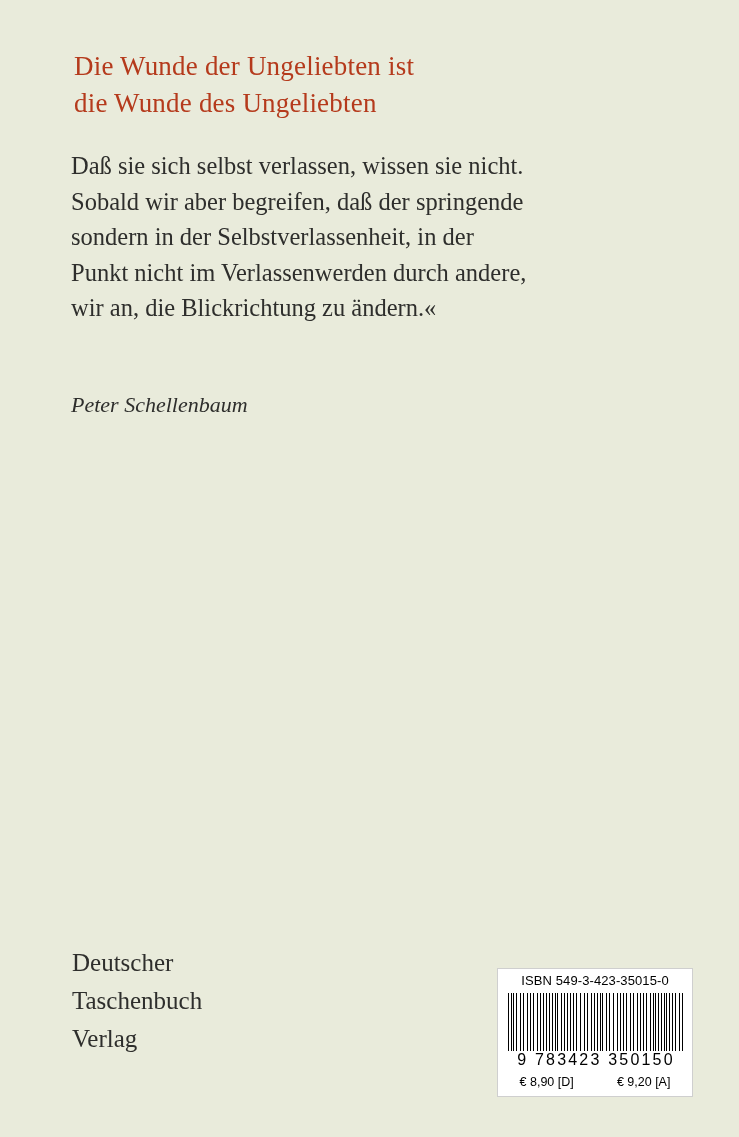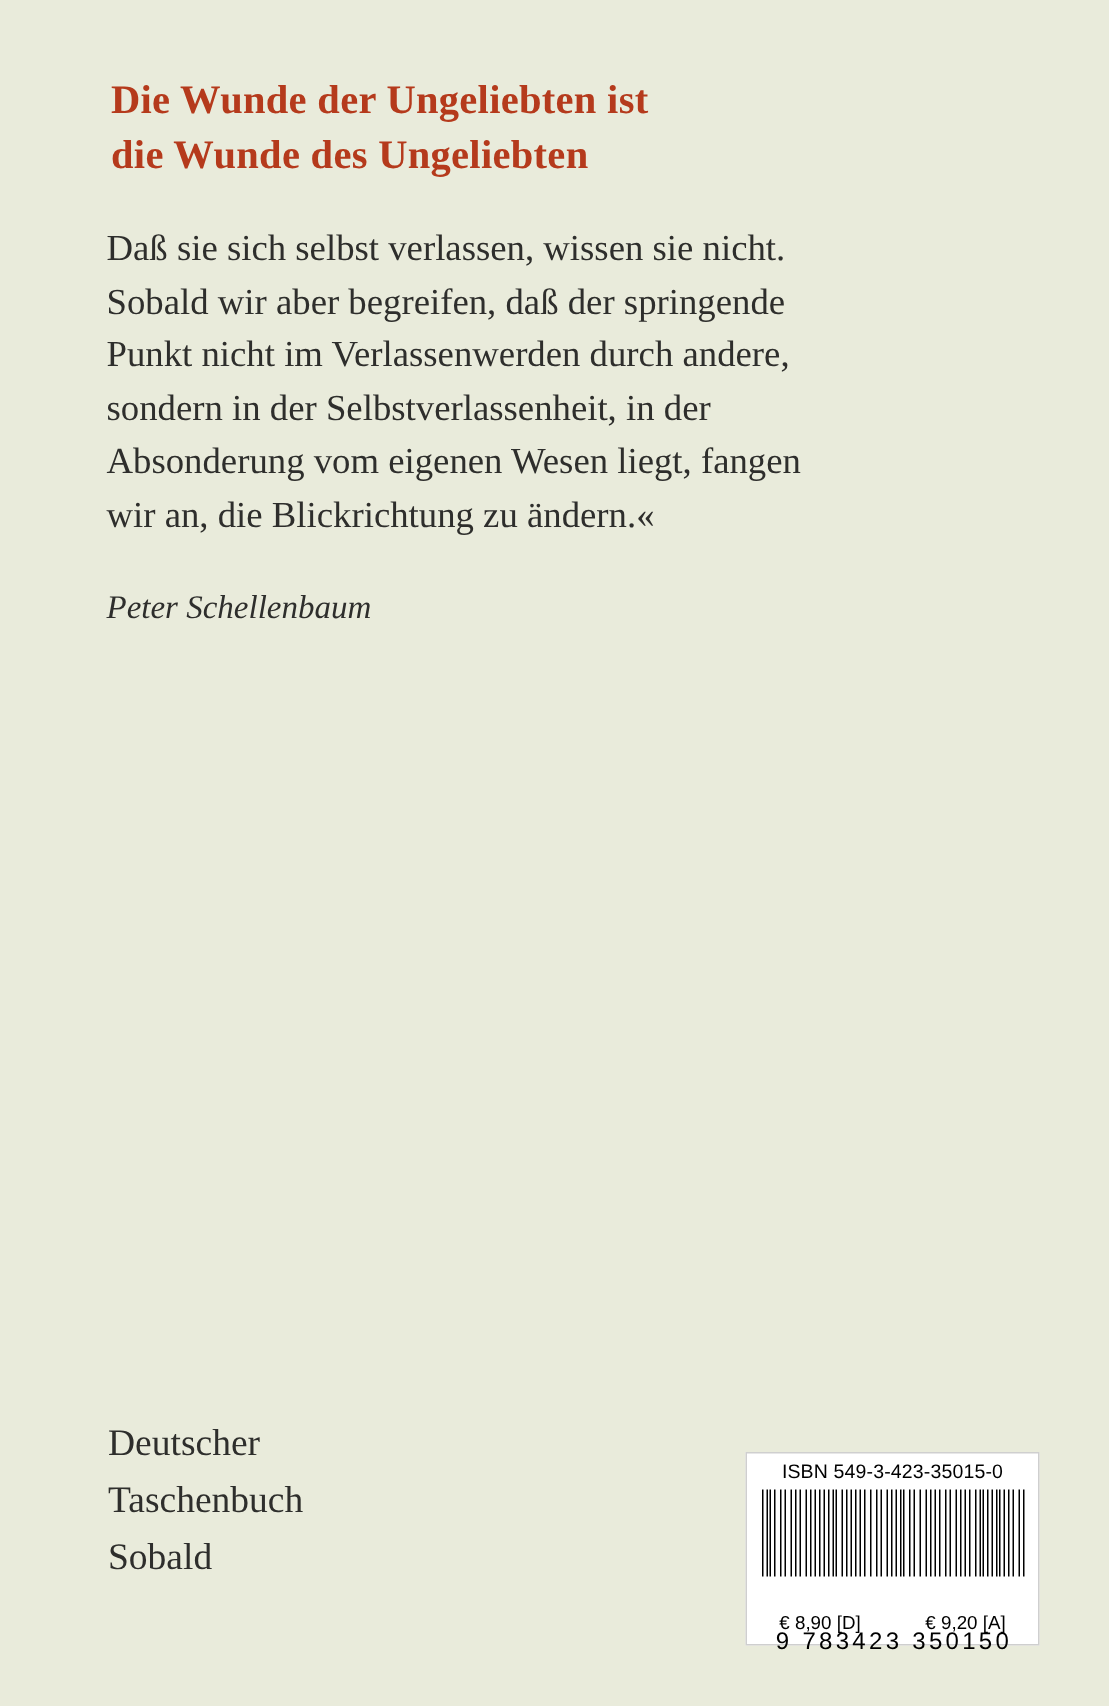--- a/index.html
+++ b/index.html
@@ -25,21 +25,20 @@
     top: 48px;
     width: 600px;
     color: #b53a1c;
     font-size: 27px;
     line-height: 37px;
     font-family: "Liberation Serif", serif;
     letter-spacing: 0.2px;
   }
   .headline div {
     white-space: nowrap;
-    font-weight: bold;
   }
   .quote {
     position: absolute;
     left: 71px;
     top: 148px;
     width: 590px;
     color: #2e2e2c;
     font-size: 24.5px;
     line-height: 35.5px;
     font-family: "Liberation Serif", serif;
@@ -110,21 +109,20 @@
   .digits {
     position: absolute;
     left: 6px;
     top: 82px;
     width: 184px;
     font-size: 16px;
     font-family: "Liberation Sans", sans-serif;
     color: #000;
     letter-spacing: 2.2px;
     text-align: center;
-    margin-top: 35px;
   }
   .prices {
     position: absolute;
     left: 0;
     top: 106px;
     width: 100%;
     display: flex;
     justify-content: space-around;
     font-size: 12.5px;
     font-family: "Liberation Sans", sans-serif;
@@ -137,32 +135,31 @@
 <div class="page">
 
   <div class="headline">
     <div>Die Wunde der Ungeliebten ist</div>
     <div>die Wunde des Ungeliebten</div>
   </div>
 
   <div class="quote">
     <div>Daß sie sich selbst verlassen, wissen sie nicht.</div>
     <div>Sobald wir aber begreifen, daß der springende</div>
+    <div>sondern in der Selbstverlassenheit, in der</div>
     <div>Punkt nicht im Verlassenwerden durch andere,</div>
-    <div>sondern in der Selbstverlassenheit, in der</div>
-    <div>Absonderung vom eigenen Wesen liegt, fangen</div>
     <div>wir an, die Blickrichtung zu ändern.«</div>
   </div>
 
   <div class="author">Peter Schellenbaum</div>
 
   <div class="publisher">
     <div>Deutscher</div>
     <div>Taschenbuch</div>
-    <div>Sobald</div>
+    <div>Verlag</div>
   </div>
 
   <div class="barcode-box">
     <div class="isbn-text">ISBN 549-3-423-35015-0</div>
     <div class="bars" id="bars">
         <i style="width:2px"></i>
         <i class="g" style="width:2px"></i>
         <i style="width:2px"></i>
         <i class="" style="width:3px"></i>
         <i class="g" style="width:2px"></i>

